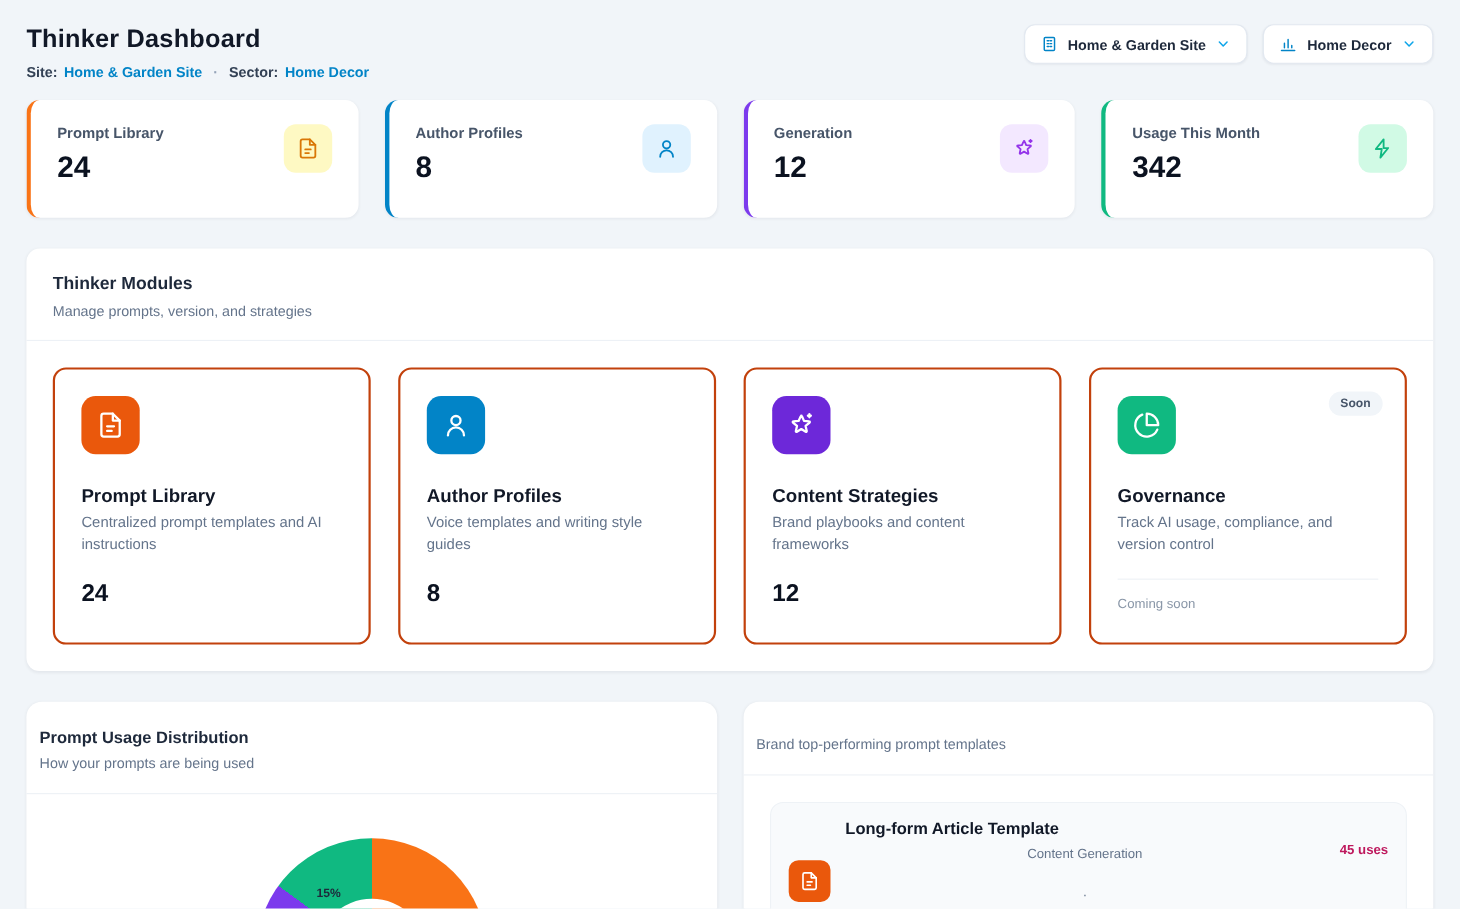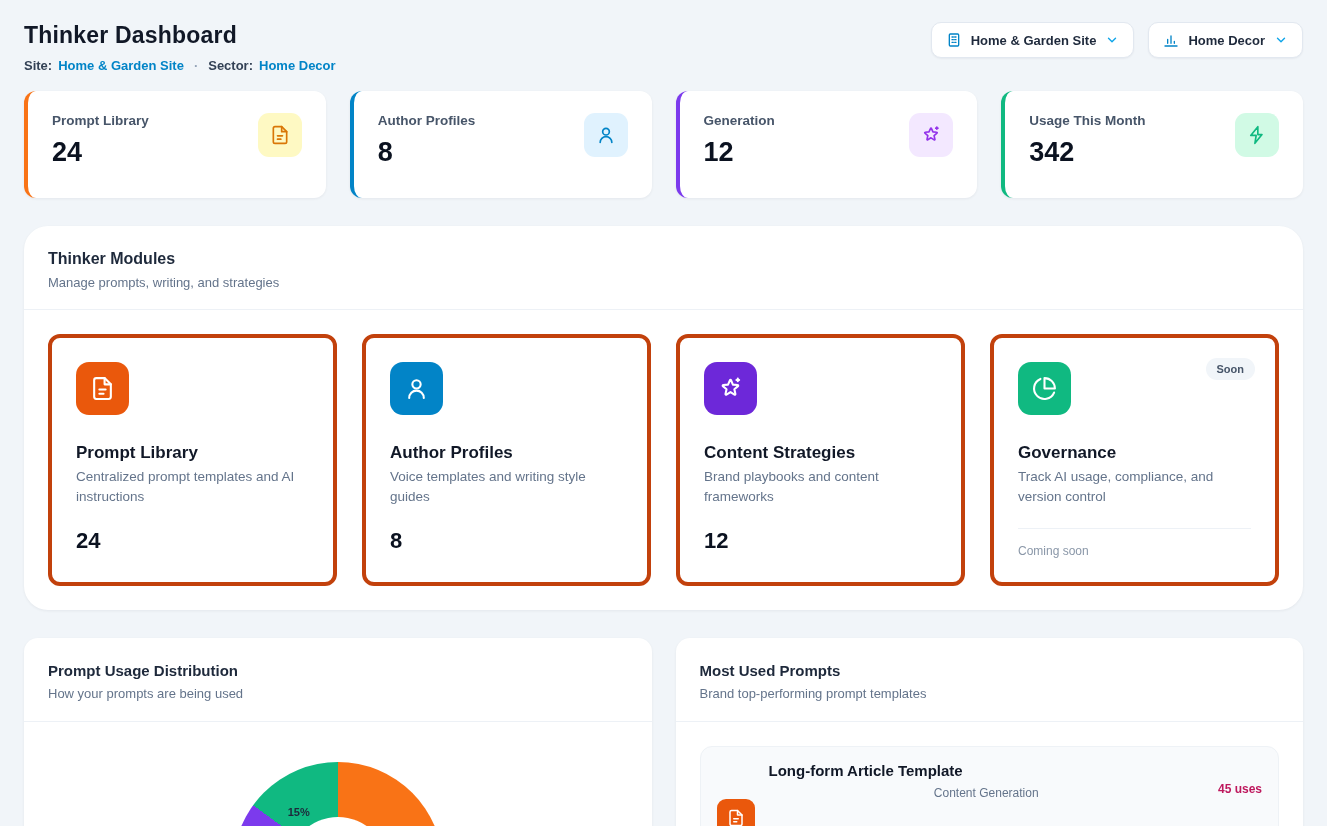--- a/index.html
+++ b/index.html
@@ -41,28 +41,28 @@
   .stat-label { font-size:13.5px; color:#475569; font-weight:600; }
   .stat-value { font-size:27px; font-weight:800; margin-top:9px; color:#0b1220; }
   .stat-icon {
     width:44px; height:44px; border-radius:11px;
     background:var(--tint); color:var(--icon);
     display:flex; align-items:center; justify-content:center;
   }
   .stat-icon svg { width:20px; height:20px; }
 
   
-  .panel { background:#fff; border-radius:24px; margin-top:28px; box-shadow:0 1px 3px rgba(15,23,42,.06); }
+  .panel { background:#fff; border-radius:12px; margin-top:28px; box-shadow:0 1px 3px rgba(15,23,42,.06); }
   .panel-head { padding:24px 24px 19px; }
   .panel-title { font-size:16px; font-weight:700; color:#1e293b; }
   .panel-sub { font-size:13px; color:#64748b; margin-top:7px; }
   .panel-divider { border-top:1px solid #edf1f6; }
   .modules-grid { display:grid; grid-template-columns:repeat(4,1fr); gap:25px; padding:24px; }
   .module-card {
-    border:4px solid #c2410c; border-radius:12px; padding:24px;
+    border:2px solid #c2410c; border-radius:12px; padding:24px;
     position:relative; background:#fff; min-height:252px; cursor:pointer;
   }
   .module-icon {
     width:53px; height:53px; border-radius:13px; background:var(--accent);
     color:#fff; display:flex; align-items:center; justify-content:center;
   }
   .module-icon svg { width:25px; height:25px; }
   .module-title { margin-top:28px; font-size:17px; font-weight:800; color:#111827; }
   .module-desc { margin-top:4px; font-size:13.5px; color:#64748b; line-height:1.5; max-width:240px; }
   .module-count { margin-top:20px; font-size:22px; font-weight:800; color:#0b1220; }
@@ -70,21 +70,21 @@
     position:absolute; top:20px; right:20px;
     background:#f1f5f9; color:#475569; font-size:11px; font-weight:700;
     padding:5px 11px; border-radius:999px;
   }
   .module-divider { border-top:1px solid #edf1f6; margin-top:20px; }
   .coming-soon { margin-top:15px; font-size:12px; color:#8a97a8; }
 
   
   .bottom-grid { display:grid; grid-template-columns:1fr 1fr; gap:24px; margin-top:28px; }
   .bottom-card { background:#fff; border-radius:14px; box-shadow:0 1px 3px rgba(15,23,42,.06); }
-  .bottom-head { padding:24px 24px 20px; }
+  .bottom-head { padding:24px 12px 20px; }
   .bottom-title { font-size:15px; font-weight:700; color:#1e293b; }
   .bottom-sub { font-size:13px; color:#64748b; margin-top:7px; }
   .chart-area { padding:22px 24px; }
   .donut {
     width:210px; height:210px; border-radius:50%;
     margin:18px auto 0; position:relative;
   }
   .donut-hole { position:absolute; inset:55px; background:#fff; border-radius:50%; }
   .donut-label {
     position:absolute; left:55px; top:44px;
@@ -206,21 +206,21 @@
             <path d="M13 2 4.5 12.5H11L9.5 22 18 11.5H13z"></path>
           </svg>
       </div>
     </div>
 
   </div>
 
   <div class="panel">
     <div class="panel-head">
       <div class="panel-title">Thinker Modules</div>
-      <div class="panel-sub">Manage prompts, writing, and strategies</div>
+      <div class="panel-sub">Manage prompts, version, and strategies</div>
     </div>
     <div class="panel-divider"></div>
     <div class="modules-grid">
 
       <div class="module-card" style="--accent: #ea580c;">
         <div class="module-icon">
           <svg viewBox="0 0 24 24" fill="none" stroke="currentColor" stroke-width="2" stroke-linecap="round" stroke-linejoin="round">
               <path d="M14 2H6a2 2 0 0 0-2 2v16a2 2 0 0 0 2 2h12a2 2 0 0 0 2-2V8z"></path>
               <path d="M14 2v6h6"></path>
               <path d="M9 13h6M9 17h4"></path>
@@ -283,21 +283,20 @@
       <div class="chart-area">
         <div class="donut" style="background: conic-gradient(rgb(249, 115, 22) 0deg, rgb(249, 115, 22) 162deg, rgb(124, 58, 237) 162deg, rgb(124, 58, 237) 306deg, rgb(16, 185, 129) 306deg, rgb(16, 185, 129) 360deg);">
           <div class="donut-hole"></div>
           <div class="donut-label">15%</div>
         </div>
       </div>
     </div>
 
     <div class="bottom-card">
       <div class="bottom-head">
-        <div class="bottom-title">Most Used Prompts</div>
         <div class="bottom-sub">Brand top-performing prompt templates</div>
       </div>
       <div class="panel-divider"></div>
       <div class="prompt-list">
         <div class="prompt-item">
           <div class="prompt-item-icon">
             <svg viewBox="0 0 24 24" fill="none" stroke="currentColor" stroke-width="2" stroke-linecap="round" stroke-linejoin="round">
                 <path d="M14 2H6a2 2 0 0 0-2 2v16a2 2 0 0 0 2 2h12a2 2 0 0 0 2-2V8z"></path>
                 <path d="M14 2v6h6"></path>
                 <path d="M9 13h6M9 17h4"></path>

